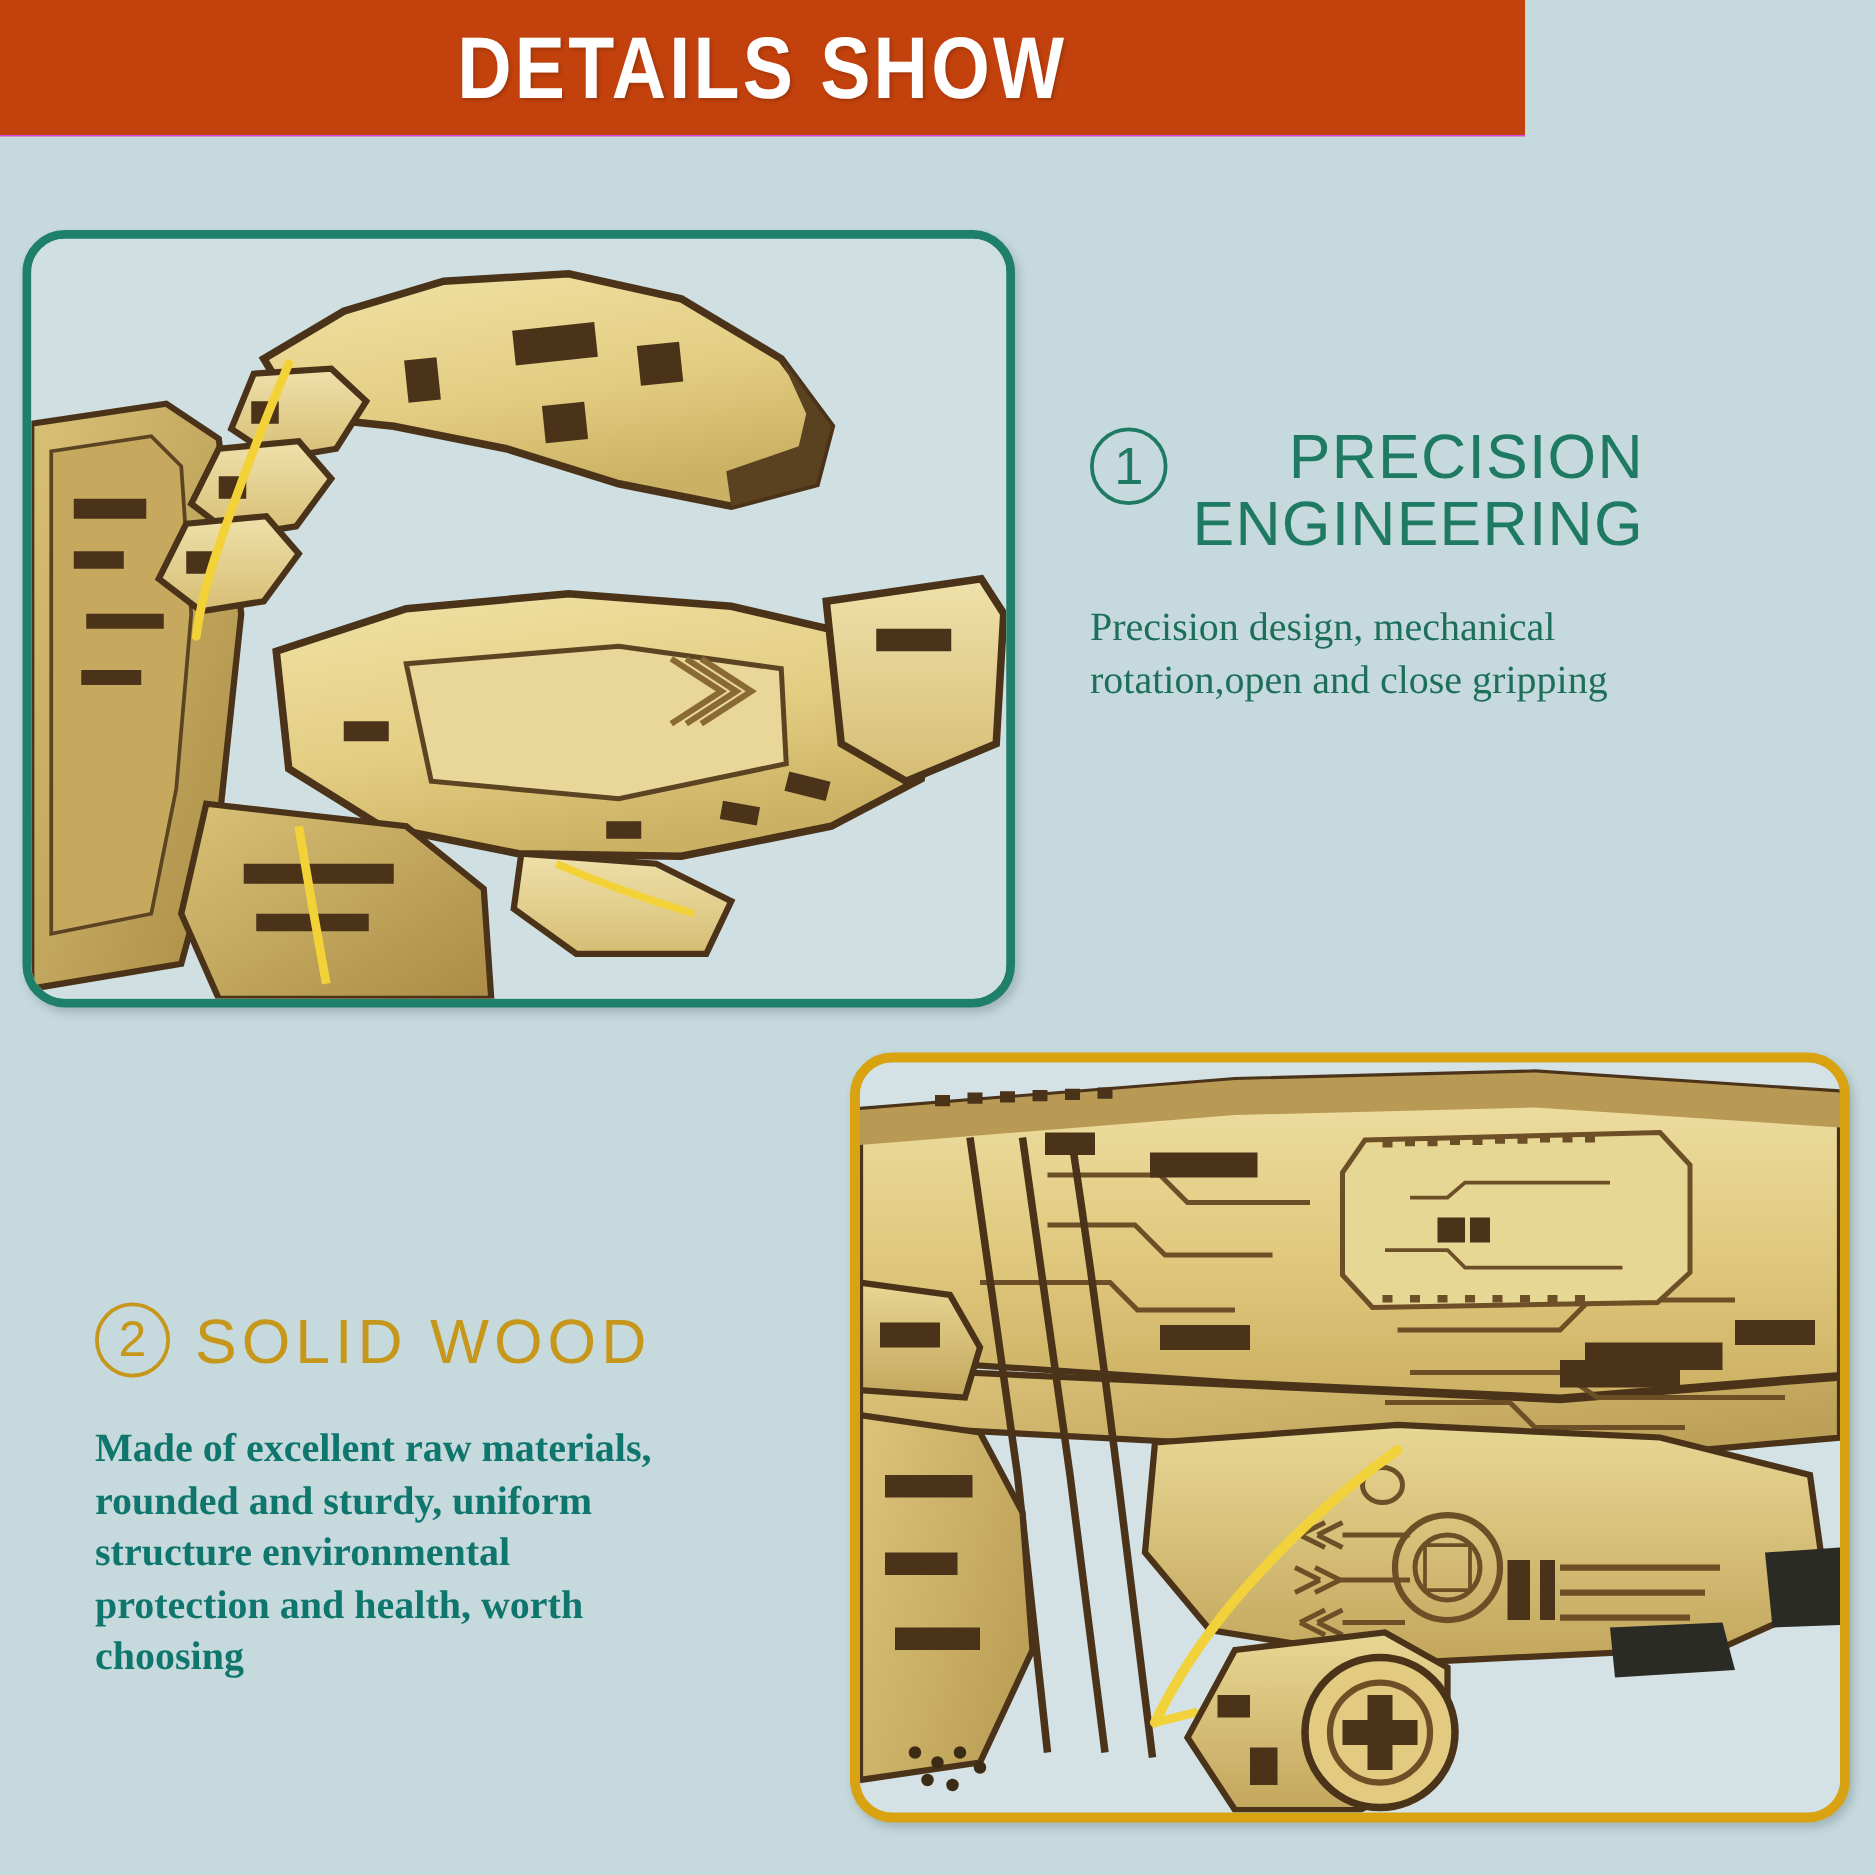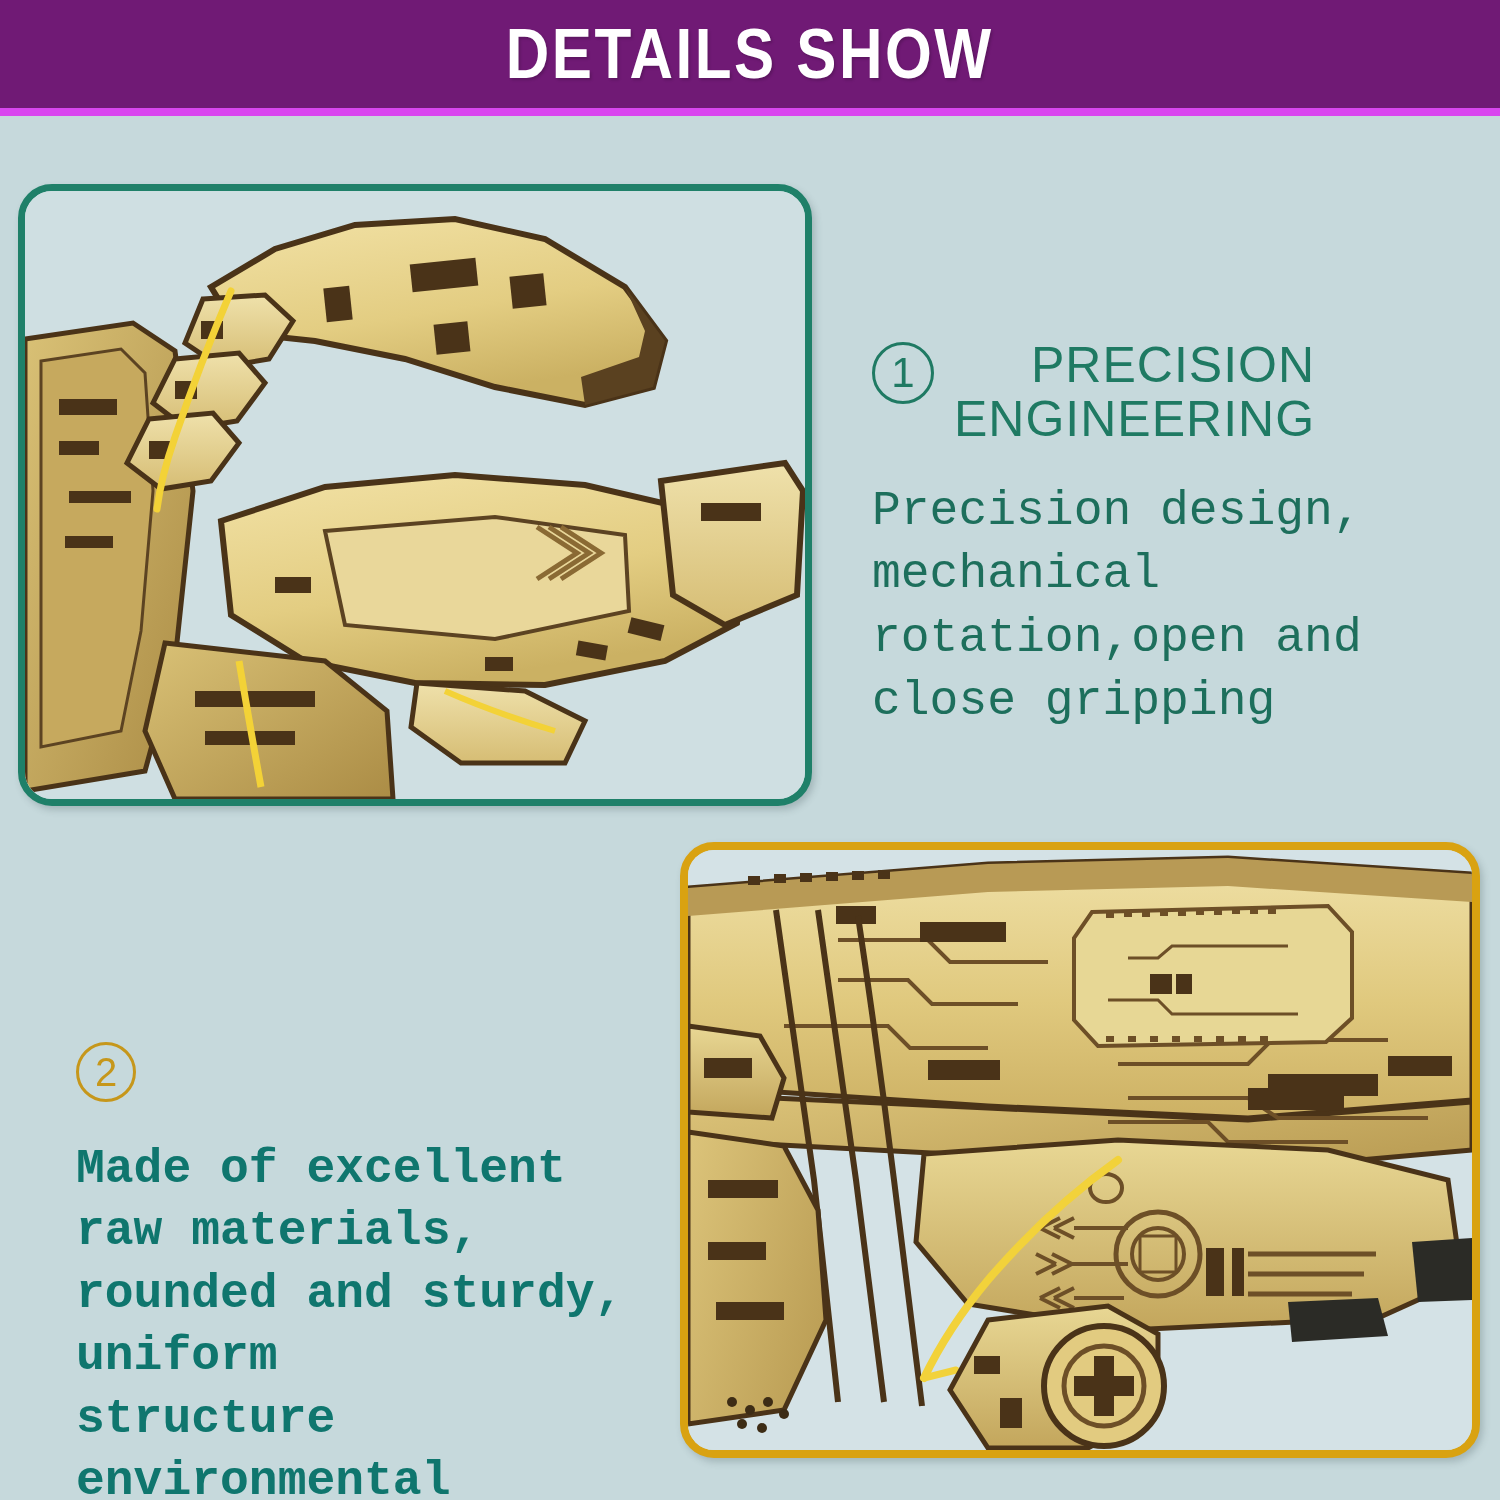--- a/index.html
+++ b/index.html
@@ -12,24 +12,24 @@
     background: #c6d9dc;
     font-family: "Liberation Sans", sans-serif;
     overflow: hidden;
     position: relative;
   }
 
   
   .header-banner {
     position: absolute;
     left: 0; top: 0;
-    width: 1500px;
+    width: 1220px;
     height: 108px;
-    background: #701a75;
-    border-bottom: 8px solid #d946ef;
+    background: #c2410c;
+    border-bottom: 1px solid #d946ef;
     display: flex;
     align-items: center;
     justify-content: center;
   }
   .header-title {
     color: #ffffff;
     font-family: "Liberation Sans Narrow", "Liberation Sans", sans-serif;
     font-size: 70px;
     font-weight: bold;
     letter-spacing: 3px;
@@ -95,22 +95,22 @@
     font-family: "Liberation Sans Narrow", "Liberation Sans", sans-serif;
     font-weight: normal;
     font-size: 50px;
     line-height: 1.08;
     letter-spacing: 1px;
     margin: 0;
     white-space: pre-line;
     text-align: right;
   }
   .body-text {
-    font-family: Liberation Mono, monospace;
-    font-size: 48px;
+    font-family: Liberation Serif, serif;
+    font-size: 32px;
     line-height: 1.32;
     margin: 0;
     white-space: pre-line;
   }
 
   
   .feature-1 {
     left: 872px;
     top: 338px;
     width: 610px;
@@ -245,20 +245,21 @@
     <h2 class="head-text">PRECISION
 ENGINEERING</h2>
   </div>
   <p class="body-text">Precision design, mechanical
 rotation,open and close gripping</p>
 </div>
 
 <div class="feature feature-2">
   <div class="feature-head">
     <div class="num-badge">2</div>
+    <h2 class="head-text">SOLID WOOD</h2>
   </div>
   <p class="body-text">Made of excellent raw materials,
 rounded and sturdy, uniform
 structure environmental
 protection and health, worth
 choosing</p>
 </div>
 
 <div class="photo-frame frame-bottom">
   <div class="photo-inner">

